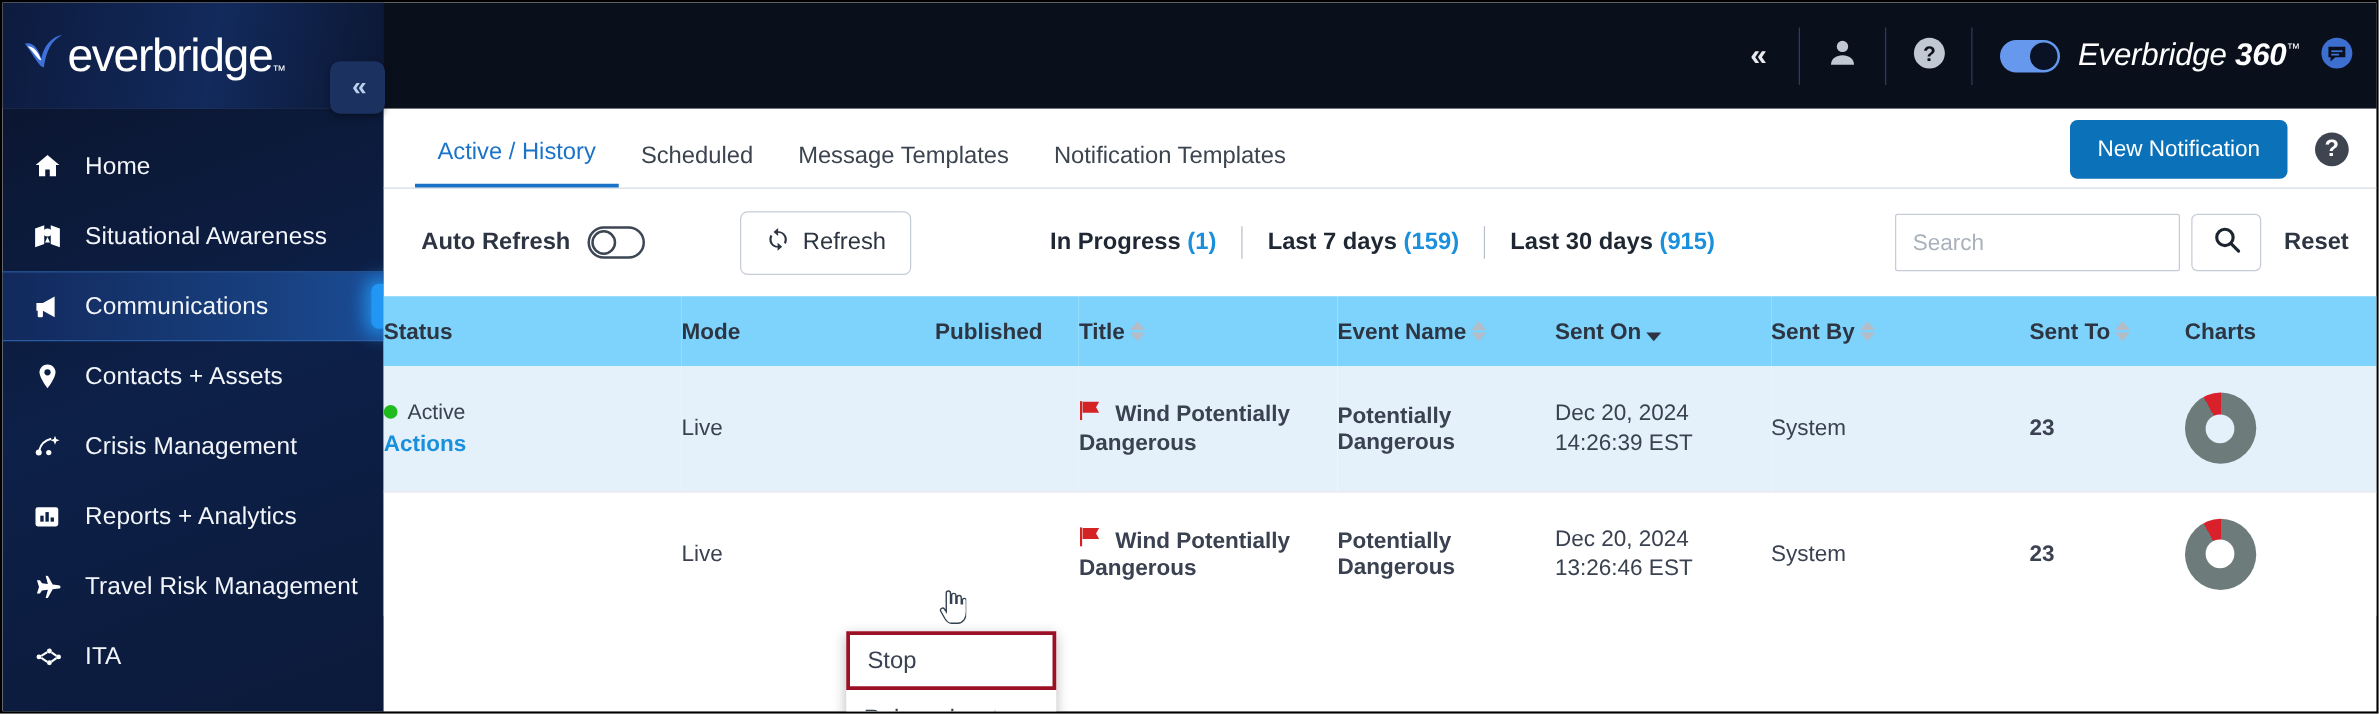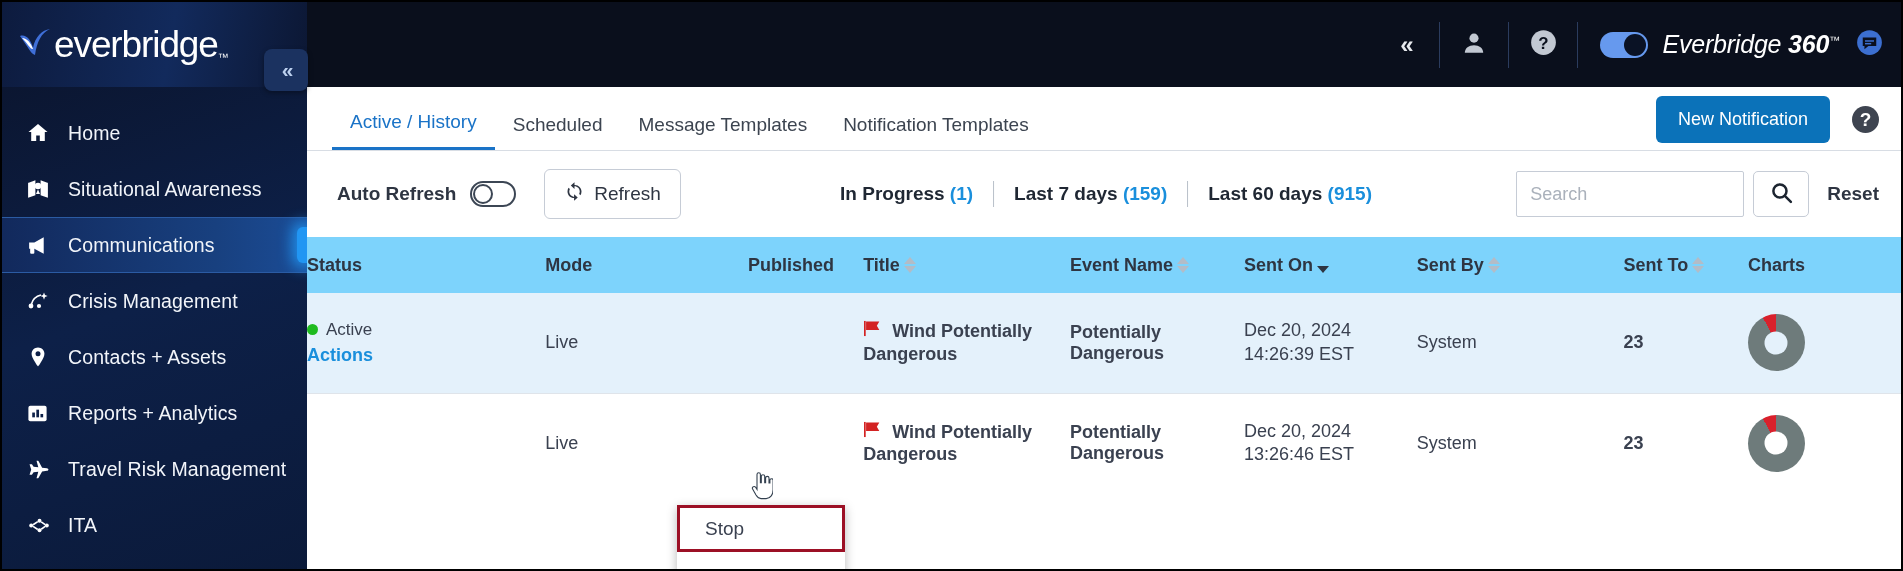--- a/index.html
+++ b/index.html
@@ -150,21 +150,21 @@
     width: 46px; height: 26px; border-radius: 13px;
     border: 2px solid #3c4654; background: #fff;
     position: relative; margin-left: 14px; cursor: pointer;
   }
   .ar-switch .knob {
     position: absolute; left: 1px; top: 1px;
     width: 20px; height: 20px; border-radius: 50%;
     border: 2px solid #3c4654; background: #fff;
   }
   .btn-refresh {
-    margin-left: 28px;
+    margin-left: 76px;
     display: flex; align-items: center; gap: 9px;
     border: 1px solid #c6ccd6; background: #fff; border-radius: 6px;
     font-size: 19px; color: #2e3542; font-family: inherit;
     padding: 11px 19px; cursor: pointer;
   }
   .filters {
     position: absolute; left: 50%; transform: translateX(-50%);
     display: flex; align-items: center; gap: 0;
   }
   .filter-link {
@@ -243,21 +243,21 @@
 
   
   .dropdown {
     position: absolute; left: 370px; top: 418px;
     width: 168px; background: #ffffff;
     box-shadow: 0 3px 10px rgba(0,0,0,0.28);
     z-index: 40;
   }
   .dd-item {
     height: 47px; display: flex; align-items: center;
-    padding-left: 25px; font-size: 19px; color: #3a4150; cursor: pointer;
+    padding-left: 14px; font-size: 19px; color: #3a4150; cursor: pointer;
   }
   .dd-item.highlighted {
     border: 3px solid #9c1025; background: #ffffff;
   }
   .cursor-ic {
     position: absolute; left: 444px; top: 385px; z-index: 50;
     pointer-events: none;
   }
 </style>
 </head>
@@ -351,38 +351,38 @@
         <svg width="25" height="25" viewBox="0 0 24 24" fill="#ffffff">
           <path d="M3 9h5l9-5v16l-9-5H3z"></path>
           <rect x="4" y="14" width="4" height="6" rx="1"></rect>
         </svg>
       </span>
       <span class="sb-label">Communications</span>
     </div>
 
     <div class="sb-item">
       <span class="sb-ic">
+        <svg width="24" height="24" viewBox="0 0 24 24" fill="#ffffff">
+          <path d="M12 2.5c-3.6 0-6.4 2.8-6.4 6.3 0 4.7 6.4 12.7 6.4 12.7s6.4-8 6.4-12.7c0-3.5-2.8-6.3-6.4-6.3z"></path>
+          <circle cx="12" cy="8.8" r="2.5" fill="#0d2048"></circle>
+        </svg>
+      </span>
+      <span class="sb-label">Contacts + Assets</span>
+    </div>
+
+    <div class="sb-item">
+      <span class="sb-ic">
         <svg width="24" height="24" viewBox="0 0 24 24" fill="#ffffff" stroke="#ffffff" stroke-width="1.6">
           <circle cx="5" cy="17" r="2.4" stroke="none"></circle>
           <circle cx="13" cy="17" r="2.1" stroke="none"></circle>
           <path d="M5.5 15 C7 9 11 7 15 6" fill="none"></path>
           <path d="M18 3.5l1 2.6 2.6 1-2.6 1-1 2.6-1-2.6-2.6-1 2.6-1z" stroke="none"></path>
         </svg>
       </span>
       <span class="sb-label">Crisis Management</span>
-    </div>
-
-    <div class="sb-item">
-      <span class="sb-ic">
-        <svg width="24" height="24" viewBox="0 0 24 24" fill="#ffffff">
-          <path d="M12 2.5c-3.6 0-6.4 2.8-6.4 6.3 0 4.7 6.4 12.7 6.4 12.7s6.4-8 6.4-12.7c0-3.5-2.8-6.3-6.4-6.3z"></path>
-          <circle cx="12" cy="8.8" r="2.5" fill="#0d2048"></circle>
-        </svg>
-      </span>
-      <span class="sb-label">Contacts + Assets</span>
     </div>
 
     <div class="sb-item">
       <span class="sb-ic">
         <svg width="23" height="23" viewBox="0 0 24 24">
           <rect x="2.5" y="4" width="19" height="16" rx="2" fill="#ffffff"></rect>
           <rect x="6.5" y="11" width="2.8" height="5" fill="#0d2048"></rect>
           <rect x="10.8" y="8" width="2.8" height="8" fill="#0d2048"></rect>
           <rect x="15.1" y="12.5" width="2.8" height="3.5" fill="#0d2048"></rect>
         </svg>
@@ -450,21 +450,21 @@
           <span>In Progress</span>
           <span class="cnt">(1)</span>
         </div>
         <div class="filter-div"></div>
         <div class="filter-link">
           <span>Last 7 days</span>
           <span class="cnt">(159)</span>
         </div>
         <div class="filter-div"></div>
         <div class="filter-link">
-          <span>Last 60 days</span>
+          <span>Last 30 days</span>
           <span class="cnt">(915)</span>
         </div>
       </div>
 
       <div class="search-group">
         <input class="search-input" type="text" placeholder="Search" style="">
         <div class="search-btn">
           <span>
             <svg width="25" height="25" viewBox="0 0 24 24" fill="none" stroke="#1c2430" stroke-width="2.4">
               <circle cx="10.5" cy="10.5" r="6.3"></circle>

